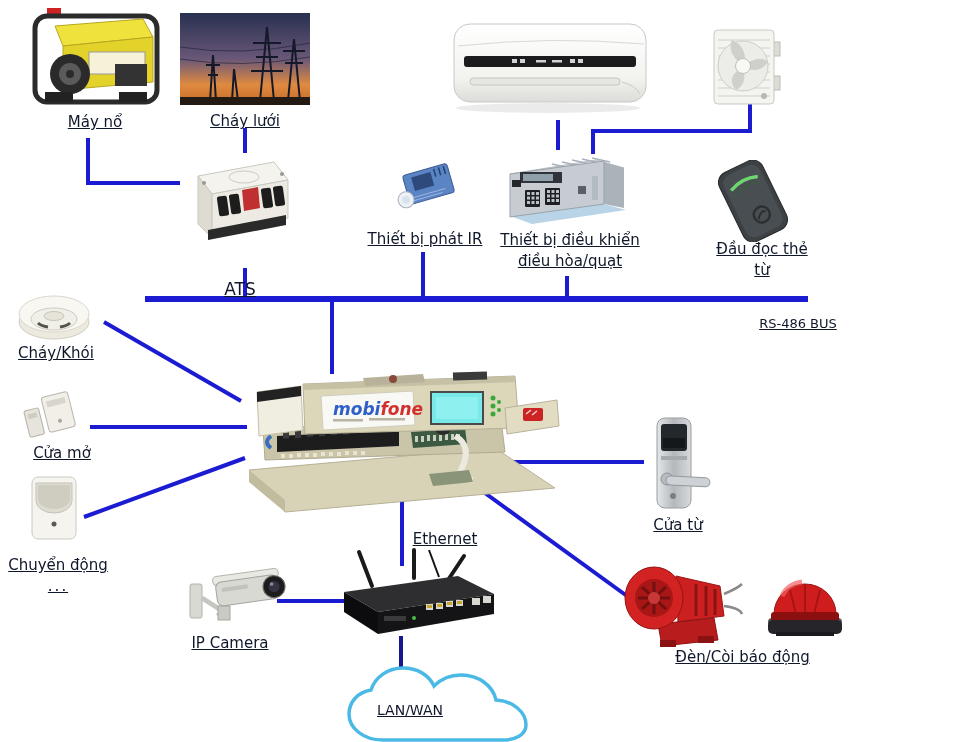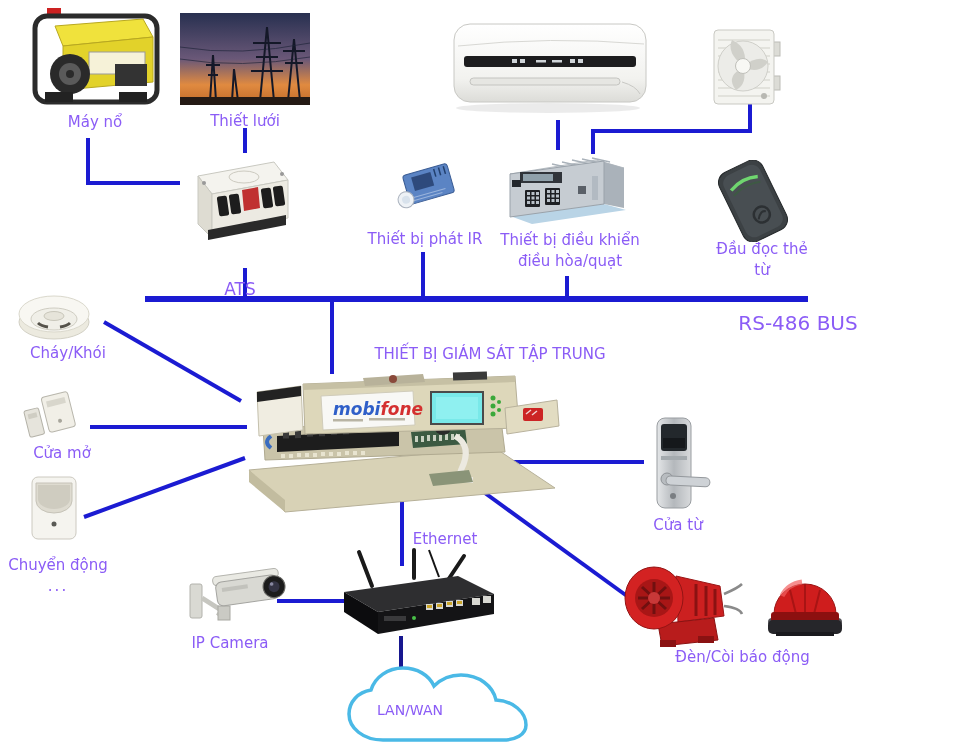--- a/index.html
+++ b/index.html
@@ -1,23 +1,23 @@
 <!DOCTYPE html>
 <html><head>
 <meta charset="utf-8">
 <style>
   html,body{margin:0;padding:0;background:#fff;}
   .stage{position:relative;width:960px;height:742px;background:#ffffff;overflow:hidden;
          font-family:"DejaVu Sans","Liberation Sans",sans-serif;color:#1a1a1a;}
   svg.wires{position:absolute;left:0;top:0;z-index:1;pointer-events:none;}
   .node{position:absolute;z-index:2;text-decoration:underline;}
   .node svg{width:100%;height:100%;display:block;}
-  .lbl{position:absolute;z-index:3;font-size:15px;text-align:center;line-height:21px;color:#8b5cf6;}
+  .lbl{position:absolute;z-index:3;font-size:15px;text-align:center;line-height:21px;color:#0f172a;text-decoration:underline;}
   .lbl.big{font-size:17px;margin-top:32px;}
-  .lbl.bus{font-size:20px;}
+  .lbl.bus{font-size:13px;}
   .lbl.cloudtxt{font-size:14px;}
   .lbl.dots{letter-spacing:2px;}
 </style>
 </head>
 <body>
 
 <div class="stage">
 
   <svg class="wires" width="960" height="742">
     <g fill="none" stroke-linecap="butt">
@@ -429,36 +429,35 @@
     </svg>
   </div>
 
   <div class="node" style="left:333px;top:664px;width:212px;height:80px">
     <svg viewBox="0 0 212 80">
       <path d="M50,76 C30,76 16,64 16,50 C16,38 25,28 38,26 C42,13 55,4 70,4 C84,4 96,11 101,22 C108,15 118,11 128,11 C146,11 160,22 163,36 C180,37 193,48 193,61 C193,71 182,76 170,76 Z" fill="#ffffff" stroke="#4ab9e6" stroke-width="3.5"></path>
     </svg>
   </div>
 
   <div class="lbl" style="left:27px;top:112px;width:136px">Máy nổ</div>
-  <div class="lbl" style="left:180px;top:111px;width:130px">Thiết lưới</div>
+  <div class="lbl" style="left:180px;top:111px;width:130px">Cháy lưới</div>
   <div class="lbl big" style="left:188px;top:247px;width:104px">ATS</div>
   <div class="lbl" style="left:490px;top:230px;width:160px">
     <span style="display:block">Thiết bị điều khiển</span>
     <span style="display:block">điều hòa/quạt</span>
   </div>
   <div class="lbl" style="left:350px;top:229px;width:150px">Thiết bị phát IR</div>
   <div class="lbl" style="left:706px;top:239px;width:112px">
     <span style="display:block">Đầu đọc thẻ</span>
     <span style="display:block">từ</span>
   </div>
   <div class="lbl bus" style="left:738px;top:313px;width:120px">RS-486 BUS</div>
-  <div class="lbl" style="left:18px;top:343px;width:100px">Cháy/Khói</div>
+  <div class="lbl" style="left:6px;top:343px;width:100px">Cháy/Khói</div>
   <div class="lbl" style="left:16px;top:443px;width:92px">Cửa mở</div>
   <div class="lbl" style="left:0px;top:555px;width:116px">Chuyển động</div>
   <div class="lbl dots" style="left:0px;top:576px;width:116px">...</div>
-  <div class="lbl" style="left:345px;top:344px;width:290px">THIẾT BỊ GIÁM SÁT TẬP TRUNG</div>
   <div class="lbl" style="left:628px;top:515px;width:100px">Cửa từ</div>
   <div class="lbl" style="left:178px;top:633px;width:104px">IP Camera</div>
   <div class="lbl" style="left:400px;top:529px;width:90px">Ethernet</div>
   <div class="lbl" style="left:655px;top:647px;width:175px">Đèn/Còi báo động</div>
   <div class="lbl cloudtxt" style="left:355px;top:700px;width:110px">LAN/WAN</div>
 
 </div>
 
 </body></html>

